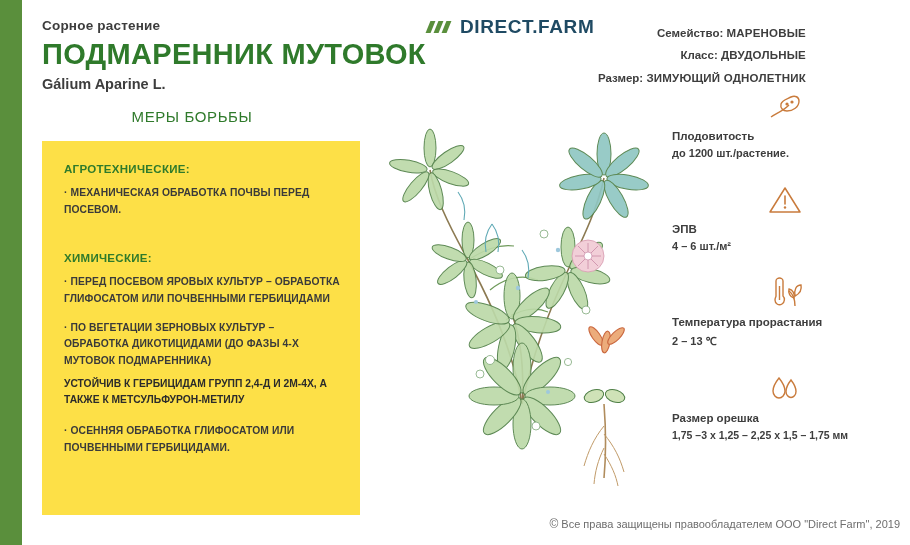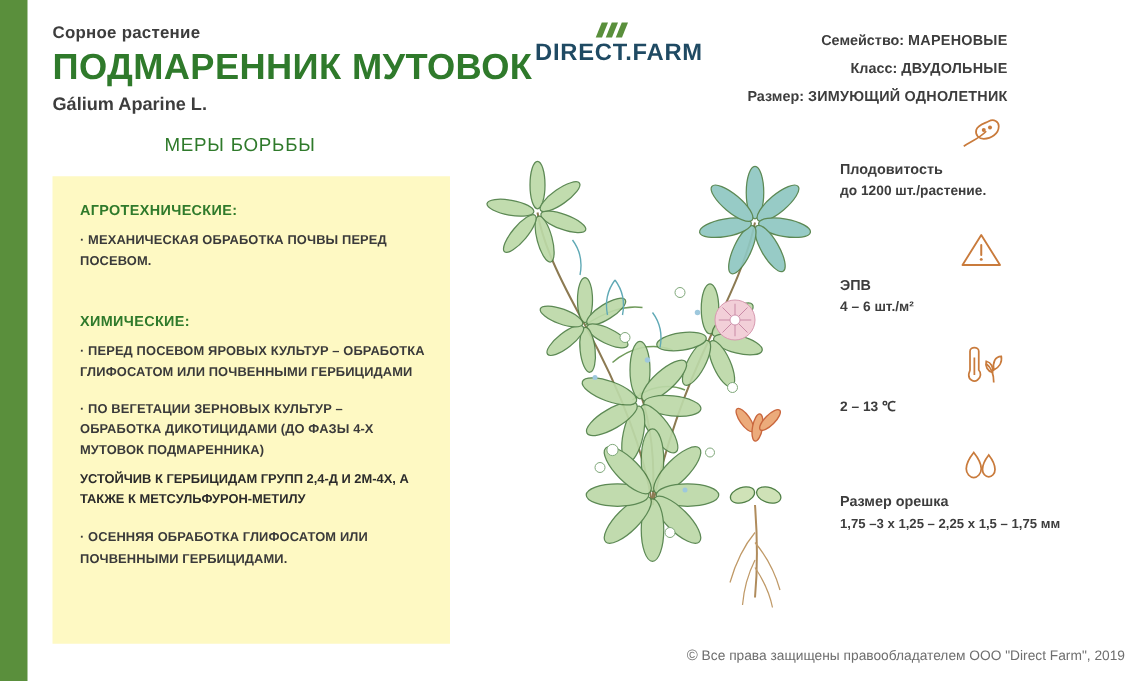--- a/index.html
+++ b/index.html
@@ -59,21 +59,20 @@
     margin-top: 7px;
   }
 
   
   .logo {
     position: absolute;
     left: 428px;
     top: 16px;
     display: flex;
     align-items: center;
-    flex-direction: column;
   }
   .logo-glyph {
     display: inline-block;
     width: 24px;
     height: 16px;
     position: relative;
     margin-right: 8px;
   }
   .logo-glyph i {
     position: absolute;
@@ -118,21 +117,21 @@
     font-weight: normal;
     color: #2f7a2b;
     letter-spacing: 0.6px;
   }
   .panel {
     position: absolute;
     left: 42px;
     top: 141px;
     width: 318px;
     height: 374px;
-    background: #fef9c3;
+    background: #fde047;
   }
   .panel-inner {
     padding: 22px 20px 0 22px;
     box-sizing: border-box;
   }
   .group-head {
     font-size: 11.5px;
     font-weight: bold;
     color: #2f7a2b;
     letter-spacing: 0.3px;
@@ -423,20 +422,21 @@
     <div class="fact">
       <div class="ico">
         <svg width="44" height="34" viewBox="0 0 44 34" xmlns="http://www.w3.org/2000/svg">
           <path d="M13 5 C13 3 15 2 16.5 2 C18 2 20 3 20 5 L20 20 C22 22 22 26 19 28 C16 30 12 28 12 24 C12 22 13 21 13 20 Z" fill="none" stroke="#c97b3c" stroke-width="1.4"></path>
           <path d="M16.5 10 L16.5 24" stroke="#c97b3c" stroke-width="1.4"></path>
           <path d="M32 30 C32 22 30 18 26 15" fill="none" stroke="#c97b3c" stroke-width="1.4"></path>
           <path d="M32 20 C36 18 39 14 38 9 C33 9 31 14 32 20 Z" fill="none" stroke="#c97b3c" stroke-width="1.4"></path>
           <path d="M31 22 C27 21 25 17 26 13 C30 14 32 18 31 22 Z" fill="none" stroke="#c97b3c" stroke-width="1.4"></path>
         </svg>
       </div>
+      <div class="f-title">Температура прорастания</div>
       <div class="f-value">2 – 13 ℃</div>
     </div>
 
     <div class="fact size">
       <div class="ico">
         <svg width="40" height="30" viewBox="0 0 40 30" xmlns="http://www.w3.org/2000/svg">
           <path d="M14 4 C18 9 20 13 20 17 C20 21 17 24 14 24 C11 24 8 21 8 17 C8 13 10 9 14 4 Z" fill="none" stroke="#c97b3c" stroke-width="1.4"></path>
           <path d="M26 6 C29.5 10.5 31 14 31 17.5 C31 21 28.5 23.5 26 23.5 C23.5 23.5 21 21 21 17.5 C21 14 22.5 10.5 26 6 Z" fill="none" stroke="#c97b3c" stroke-width="1.4"></path>
         </svg>
       </div>

